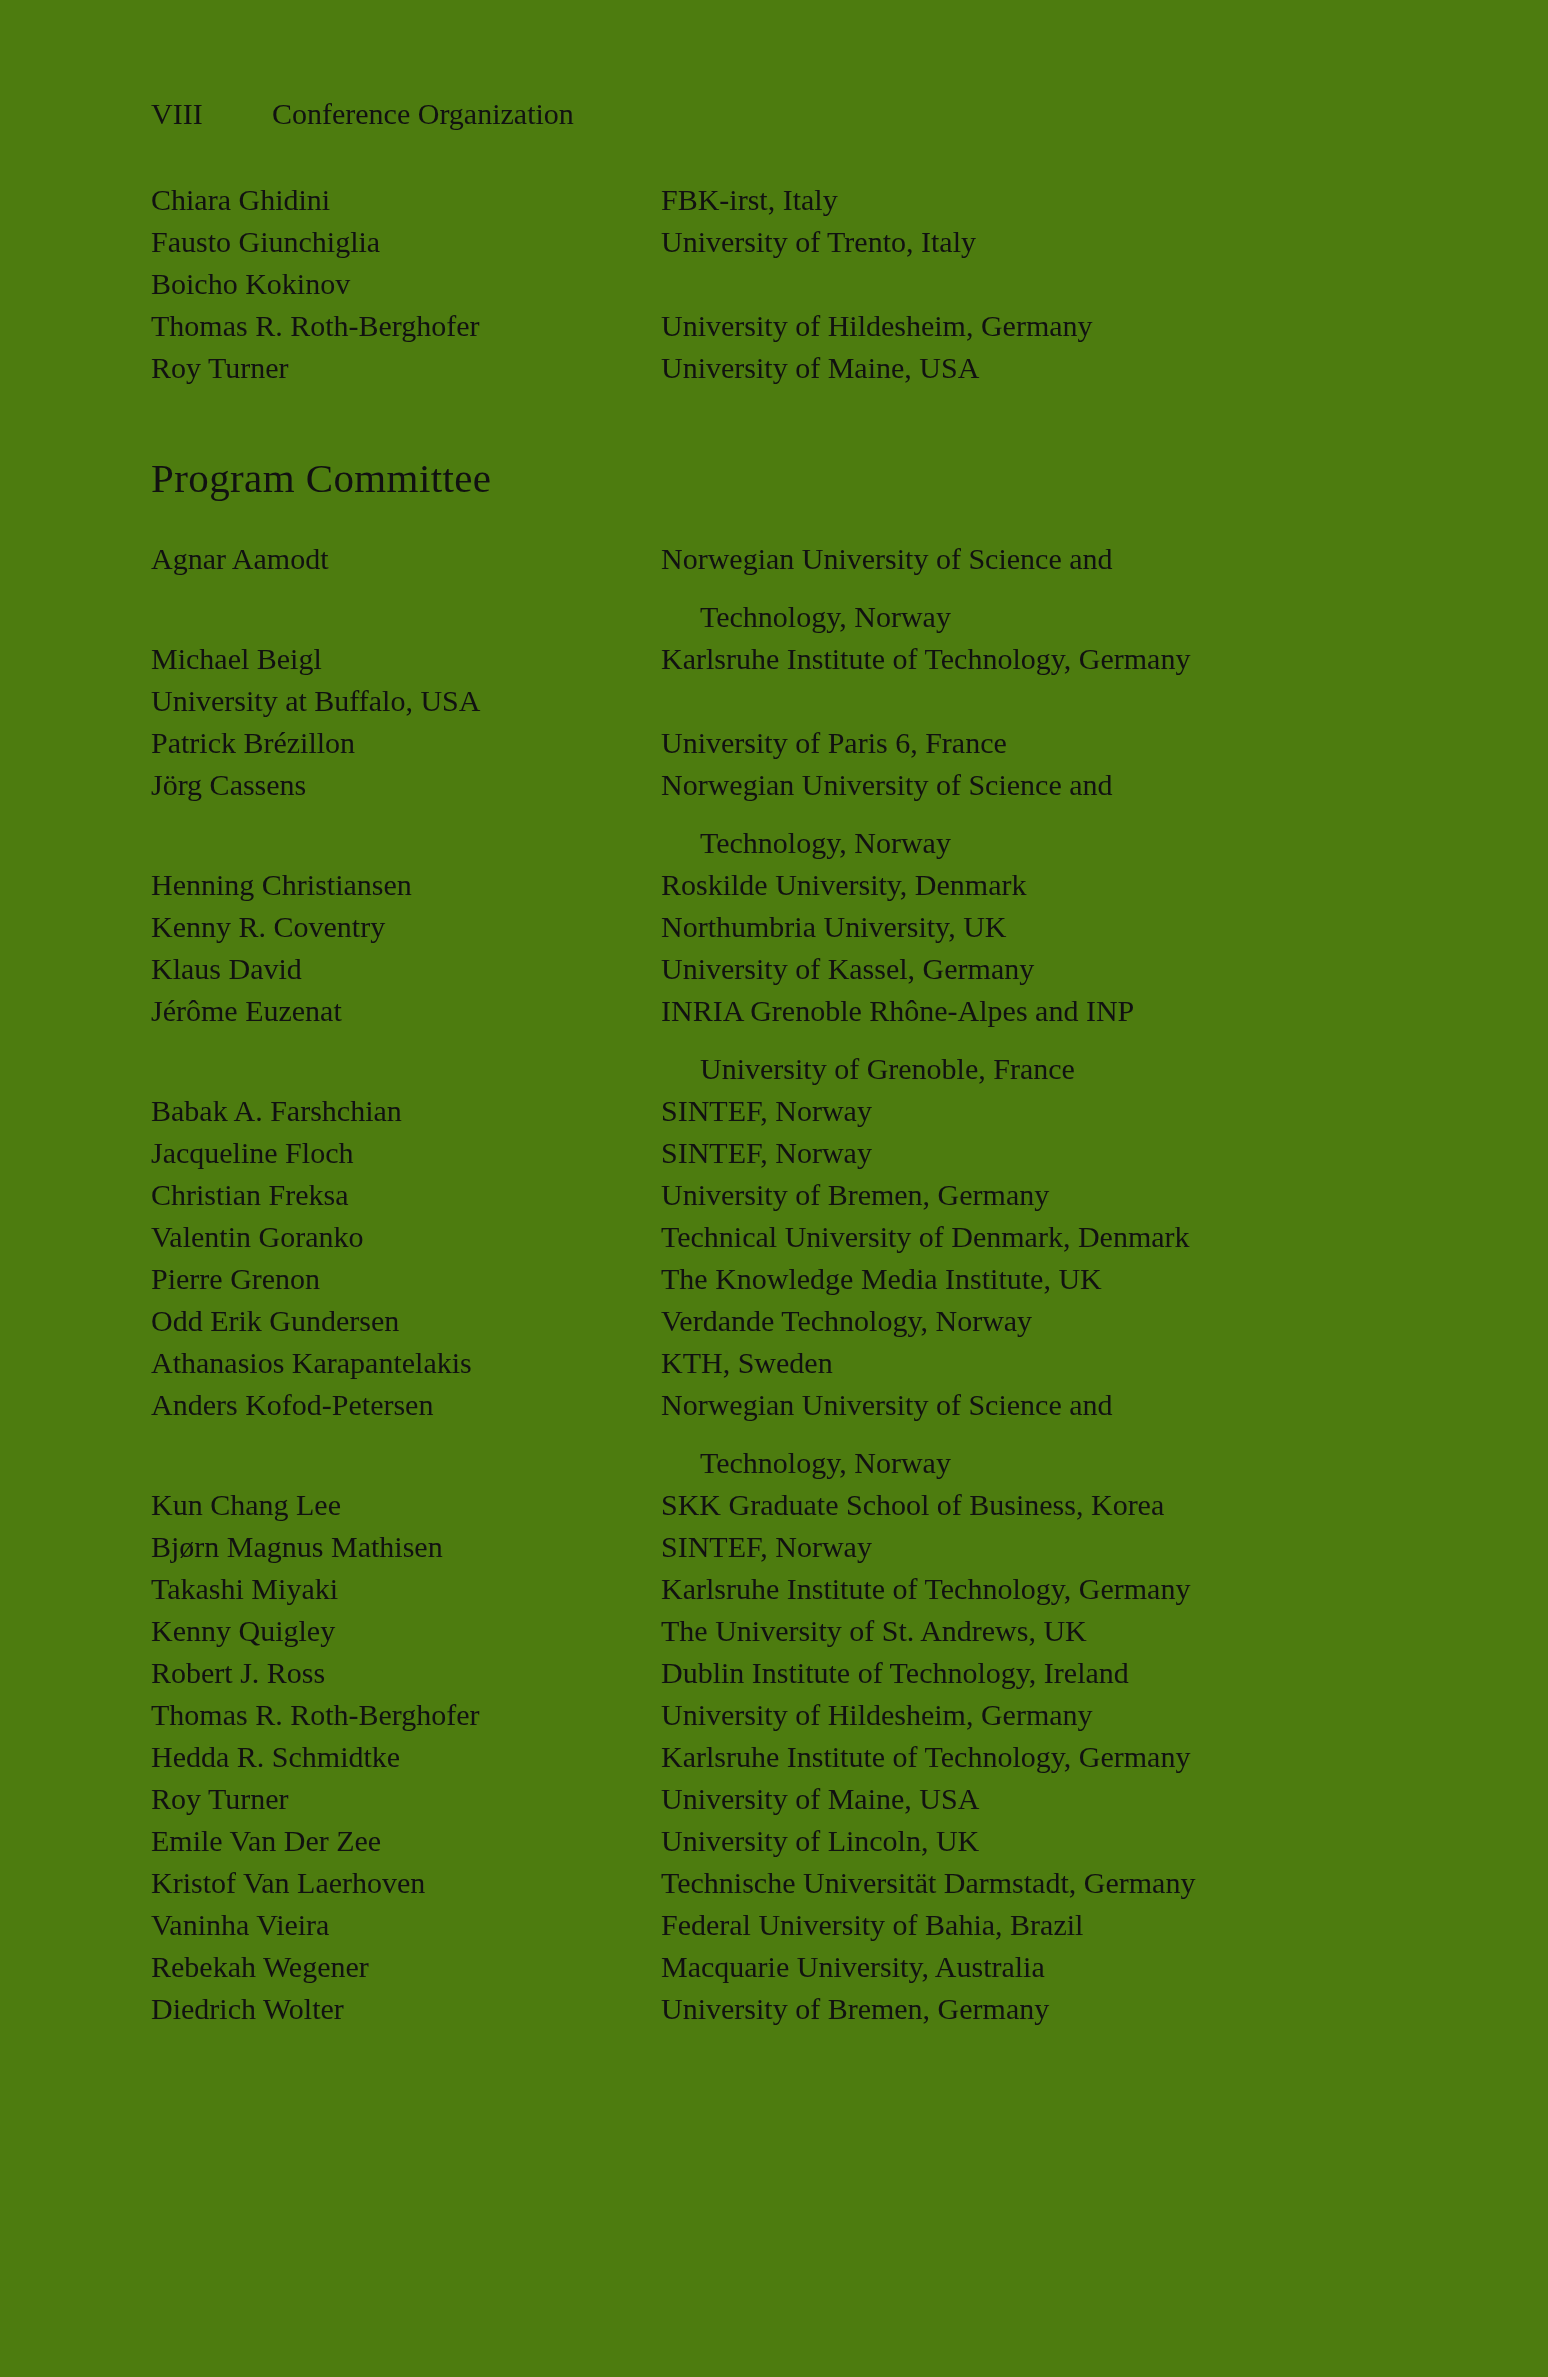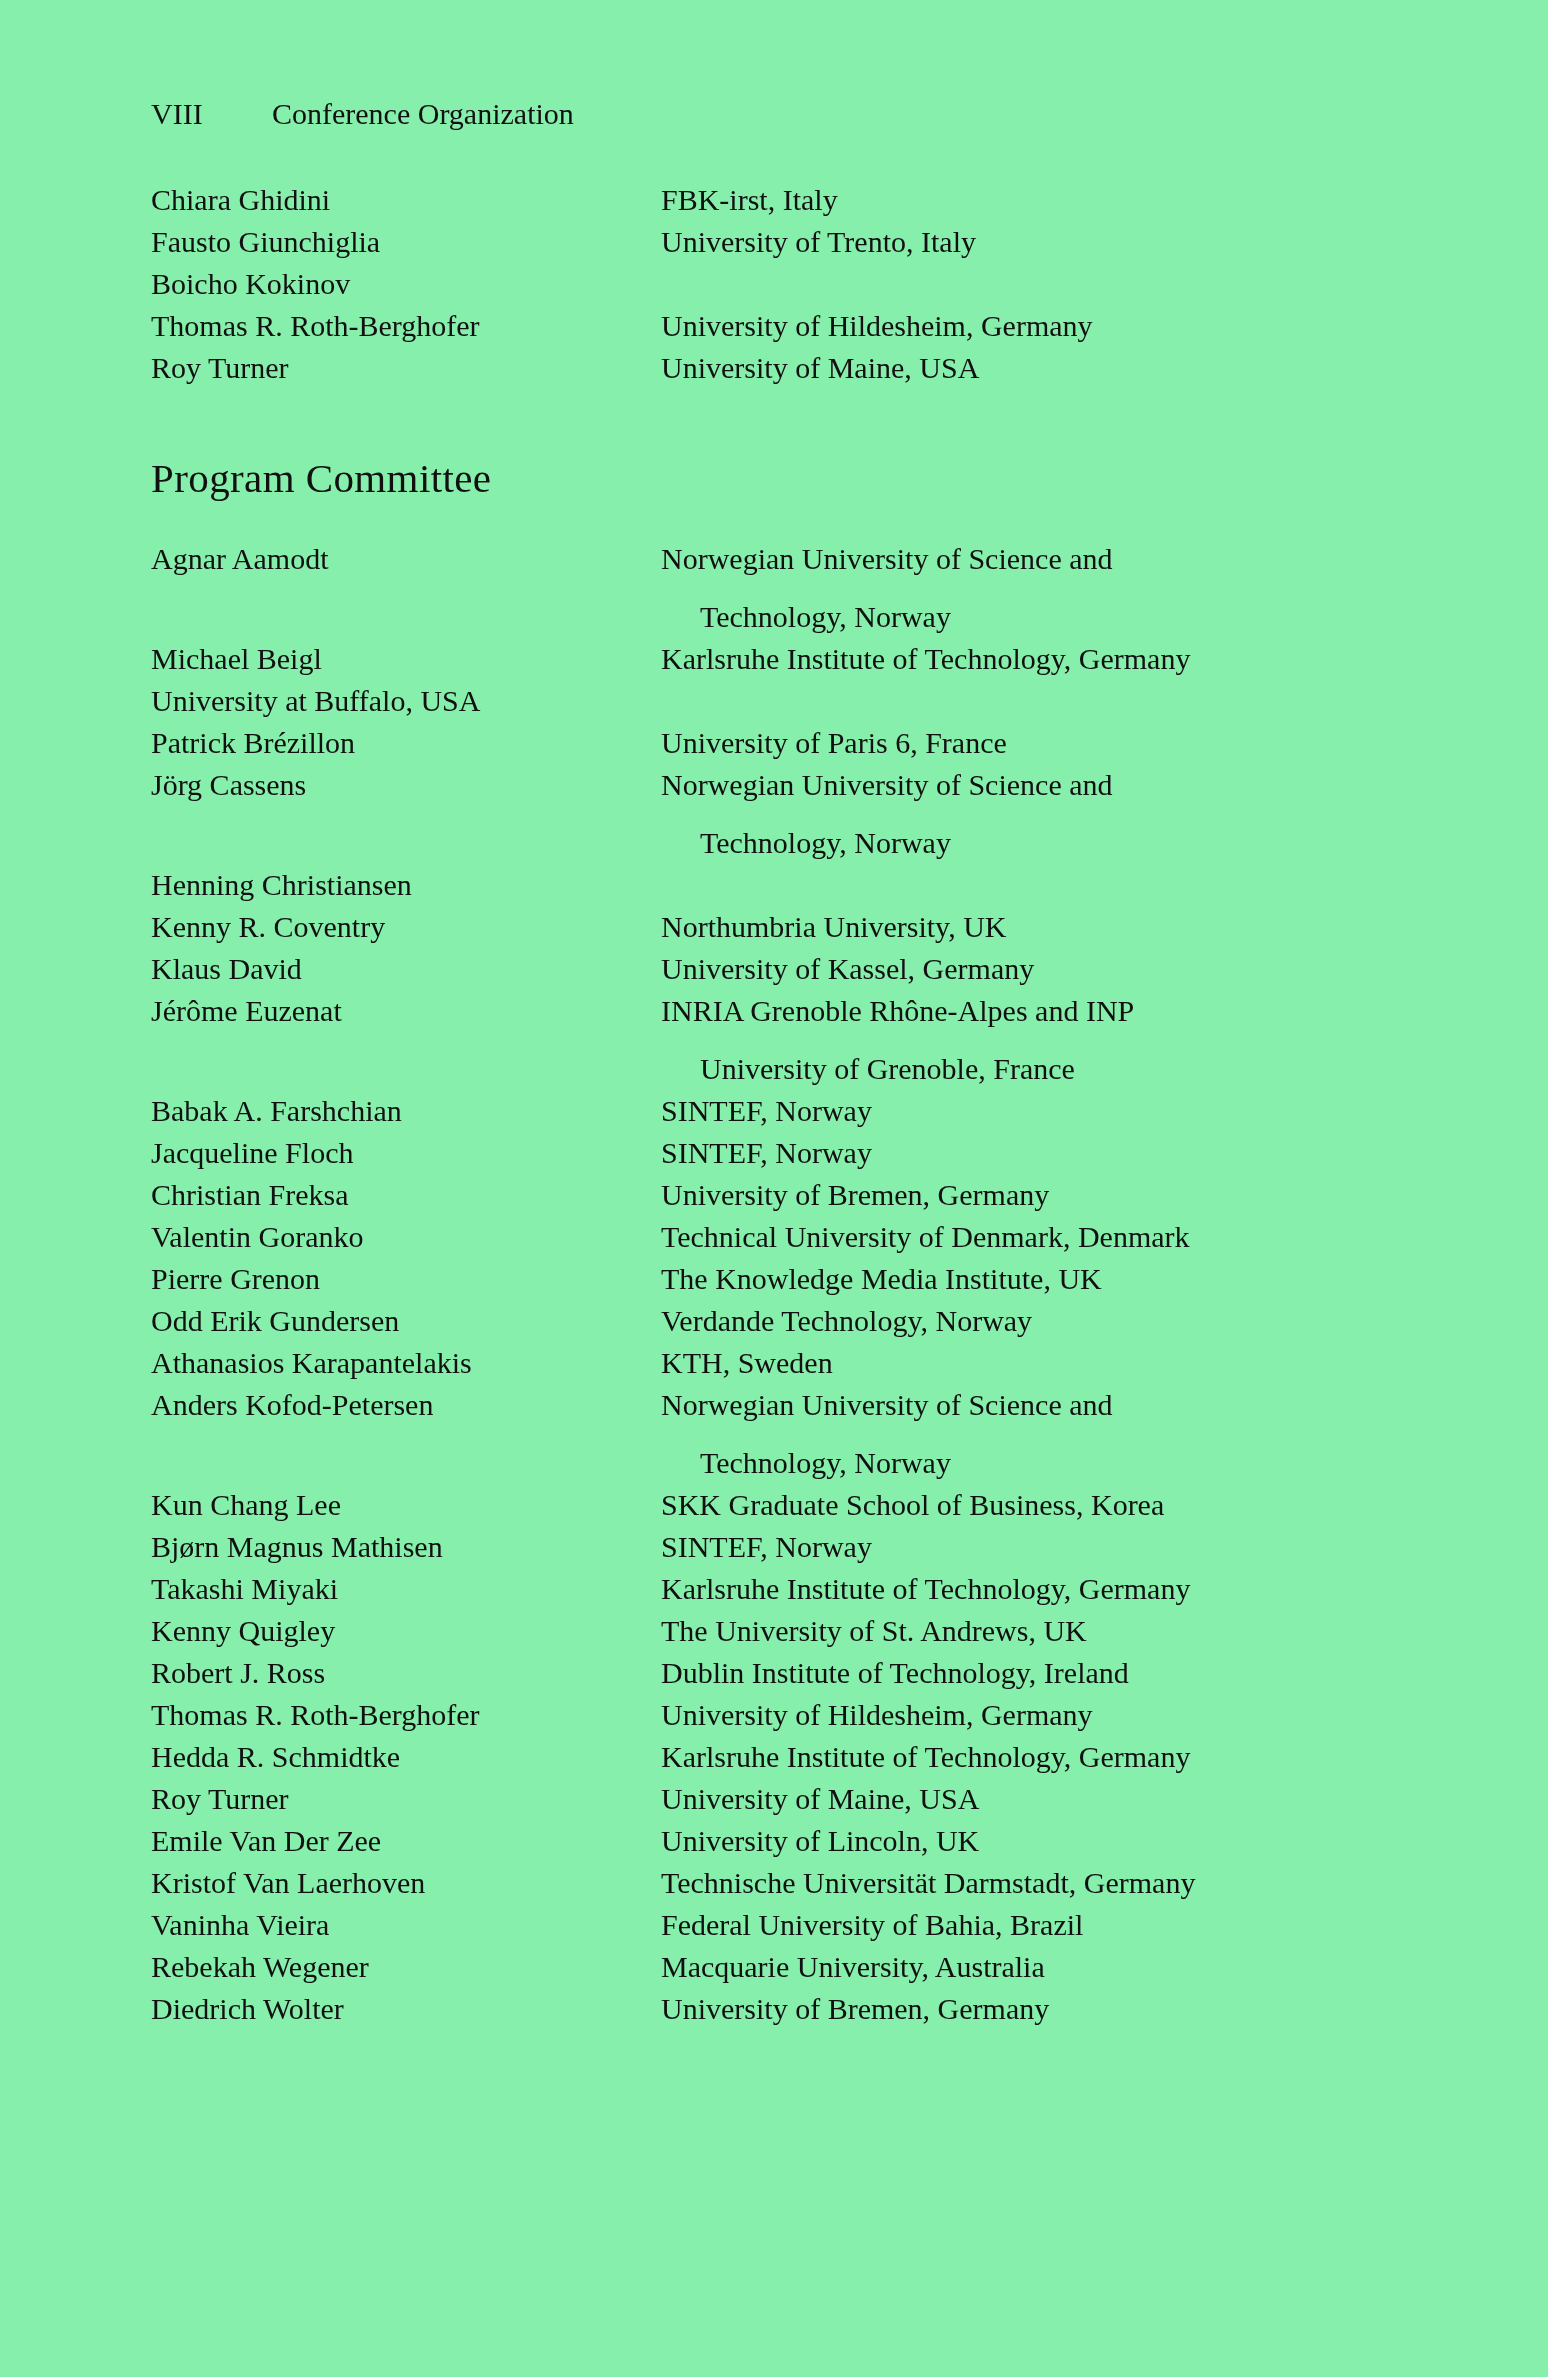--- a/index.html
+++ b/index.html
@@ -14,21 +14,21 @@
     position: relative;
     font-family: "Liberation Serif", "DejaVu Serif", serif;
     color: #111111;
     overflow: hidden;
   }
 
   .page {
     width: 1548px;
     height: 2377px;
     padding: 93px 104px 0 151px;
-    background: #86efac;
+    background: #4d7c0f;
   }
 
   .running-header {
     font-size: 30px;
     line-height: 42px;
     margin-bottom: 44px;
     white-space: nowrap;
   }
 
   .page-num {
@@ -147,20 +147,23 @@
           </div>
           <div class="entry">
             <div class="entry-name">Jörg Cassens</div>
             <div class="entry-affiliation">
               <div class="aff-line">Norwegian University of Science and</div>
               <div class="aff-line aff-continuation">Technology, Norway</div>
             </div>
           </div>
           <div class="entry">
             <div class="entry-name">Henning Christiansen</div>
+            <div class="entry-affiliation">
+              <div class="aff-line">Roskilde University, Denmark</div>
+            </div>
           </div>
           <div class="entry">
             <div class="entry-name">Kenny R. Coventry</div>
             <div class="entry-affiliation">
               <div class="aff-line">Northumbria University, UK</div>
             </div>
           </div>
           <div class="entry">
             <div class="entry-name">Klaus David</div>
             <div class="entry-affiliation">

